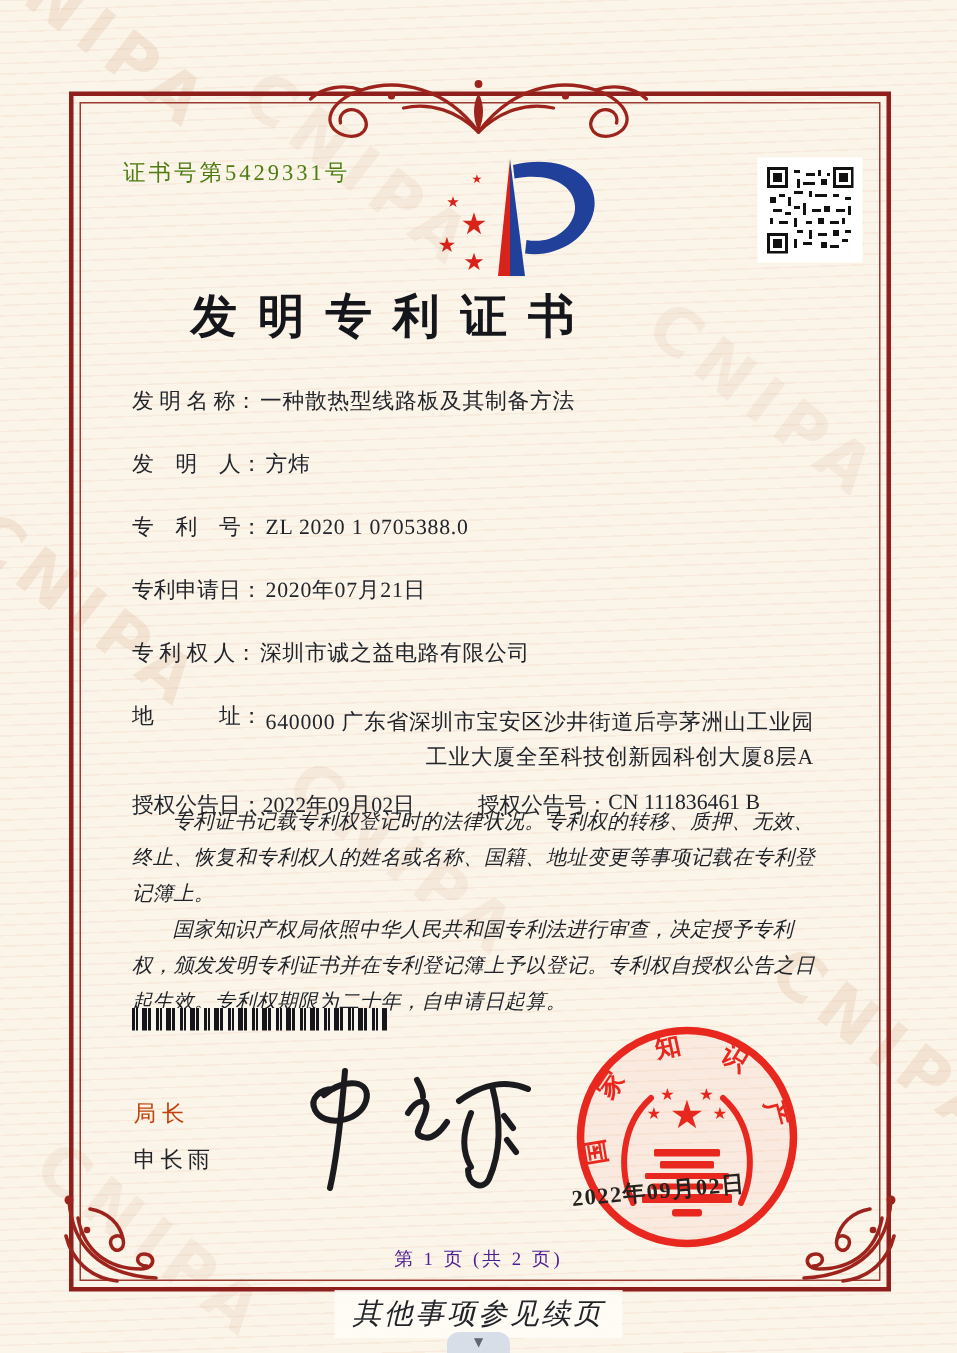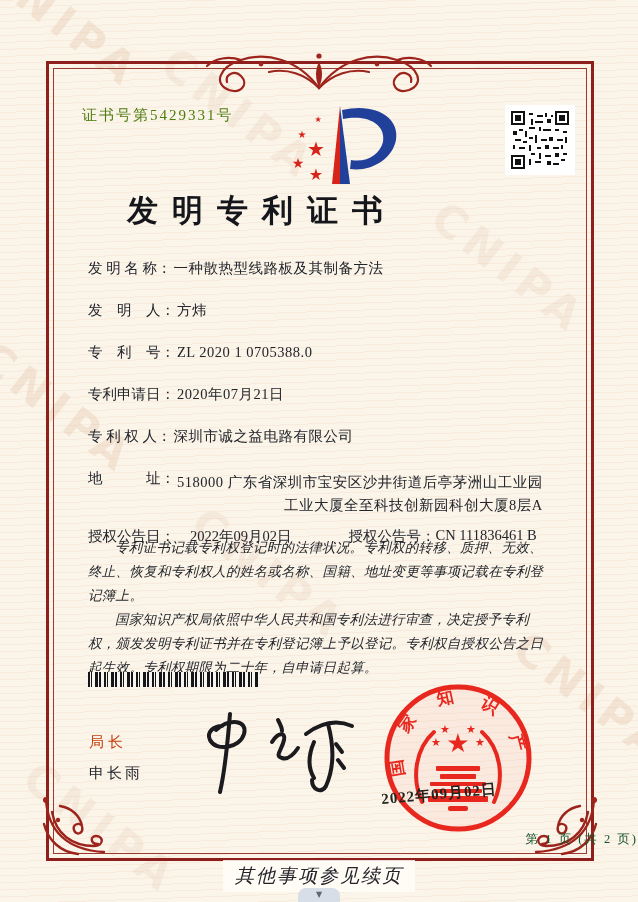--- a/index.html
+++ b/index.html
@@ -25,41 +25,41 @@
          display:flex;align-items:center;justify-content:center;}
   .title{position:absolute;left:0;width:510px;top:190px;text-align:center;
          font-size:31px;font-weight:700;color:#14161c;letter-spacing:14px;text-indent:14px;}
   
   .fields{position:absolute;left:88px;top:261px;width:470px;font-size:14.5px;color:#22252c;}
   .frow{display:flex;margin-bottom:27px;line-height:15px;}
   .frow .lbl{white-space:pre;flex:none;}
   .frow .val{margin-left:2px;letter-spacing:0.5px;text-align:right;}
   .addr{margin-bottom:10px;}
   .addr .val{line-height:23px;}
-  .grantrow{display:flex;margin-top:0;gap:15px;}
+  .grantrow{display:flex;margin-top:0;}
   .grant2{margin-left:42px;display:flex;}
   
   .paras{position:absolute;left:88px;top:536px;width:464px;font-size:13.5px;line-height:24px;
          font-style:italic;color:#1e2128;}
   .paras p{margin:0;text-indent:2em;letter-spacing:0.3px;}
   
   .barcode{position:absolute;left:88px;top:672px;width:170px;height:15px;
     background:repeating-linear-gradient(90deg,#15151a 0 2px,#f8f5ef 2px 3px,#15151a 3px 4px,
       #f8f5ef 4px 7px,#15151a 7px 10px,#f8f5ef 10px 11px,#15151a 11px 13px,#f8f5ef 13px 16px);}
   
   .director{position:absolute;left:89px;top:733px;font-size:15px;letter-spacing:4px;color:#c2410c;}
   .director-name{position:absolute;left:89px;top:764px;font-size:15px;letter-spacing:3px;color:#23252b;}
   .signature{position:absolute;left:186px;top:708px;}
   
   .seal{position:absolute;left:378px;top:678px;width:160px;height:160px;}
   .seal-date{position:absolute;left:381px;top:783px;width:160px;font-size:15px;font-weight:700;
              color:#24221e;letter-spacing:1px;transform:rotate(-5deg);}
   
-  .pageinfo{position:absolute;left:0;width:638px;top:831px;text-align:right;
-            font-size:12.5px;color:#14532d;letter-spacing:2px;}
+  .pageinfo{position:absolute;left:0;width:638px;top:831px;text-align:center;
+            font-size:12.5px;color:#4c1d95;letter-spacing:2px;}
   .footnote{position:absolute;left:50%;transform:translateX(-50%);top:860px;
             background:rgba(255,253,248,0.85);padding:3px 12px;font-size:19px;
             font-style:italic;color:#22242a;letter-spacing:2px;white-space:nowrap;}
   .scrollpill{position:absolute;left:50%;transform:translateX(-50%);top:888px;width:42px;height:14px;
               background:#d8dee7;border-radius:8px 8px 0 0;display:flex;align-items:center;
               justify-content:center;cursor:pointer;}
   .scrollpill span{font-size:8px;color:#5f6774;line-height:1;
                    font-family:"DejaVu Sans",sans-serif;}
   
   .orn-top{position:absolute;left:169px;top:48px;}
@@ -182,21 +182,21 @@
       <span class="lbl">专利申请日：</span>
       <span class="val">2020年07月21日</span>
     </div>
     <div class="frow">
       <span class="lbl">专 利 权 人：</span>
       <span class="val">深圳市诚之益电路有限公司</span>
     </div>
     <div class="frow addr">
       <span class="lbl">地　　　址：</span>
       <span class="val">
-        <span>518000 广东省深圳市宝安区沙井街道后亭茅洲山工业园</span><br>
+        <span>640000 广东省深圳市宝安区沙井街道后亭茅洲山工业园</span><br>
         <span>工业大厦全至科技创新园科创大厦8层A</span>
       </span>
     </div>
     <div class="grantrow">
       <span class="lbl">授权公告日：</span>
       <span class="val">2022年09月02日</span>
       <span class="grant2">
         <span class="lbl">授权公告号：</span>
         <span class="val">CN 111836461 B</span>
       </span>

